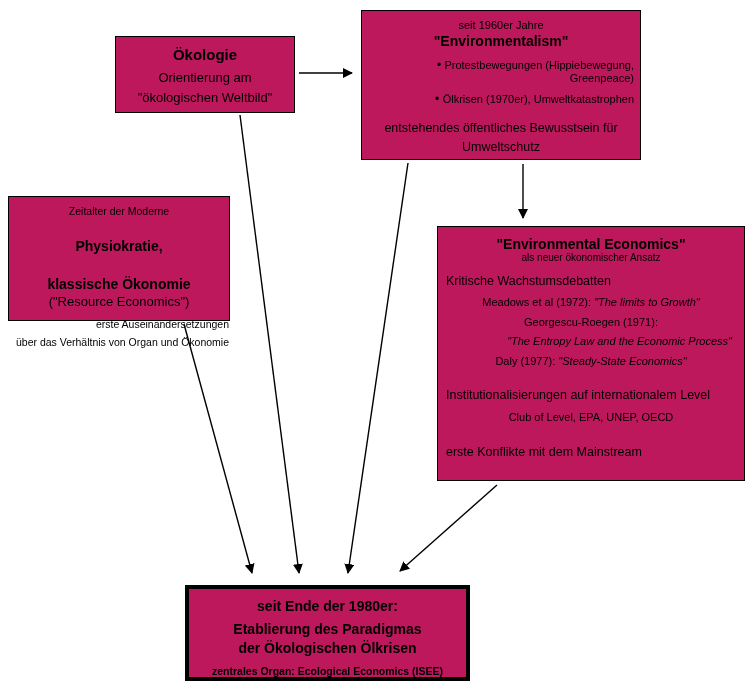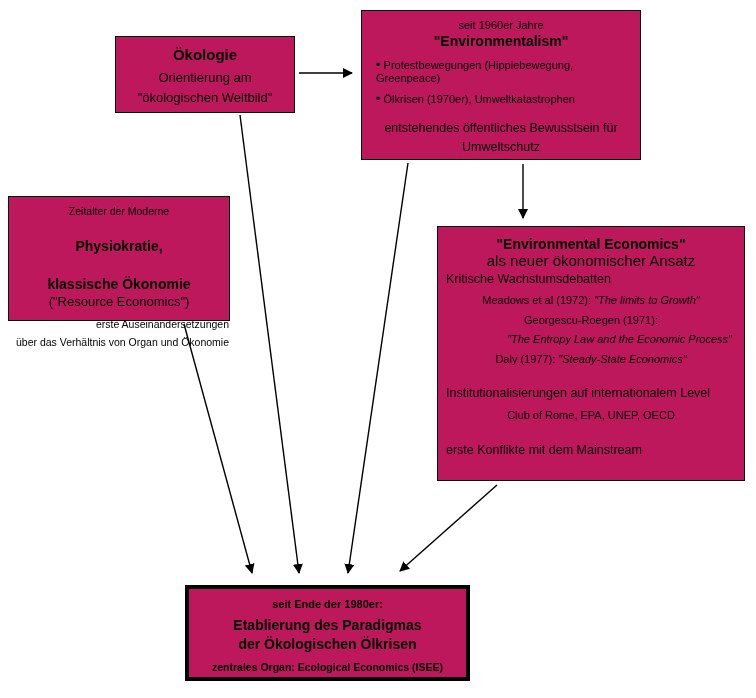--- a/index.html
+++ b/index.html
@@ -12,47 +12,47 @@
 
   
   .oekologie { left:115px; top:36px; width:180px; height:77px; text-align:center; padding-top:9px; }
   .oekologie .t { font-size:15px; font-weight:bold; margin-bottom:5px; }
   .oekologie .l { font-size:13px; line-height:1.55; }
 
   
   .environmentalism { left:361px; top:10px; width:280px; height:150px; text-align:center; padding:8px 6px 0 6px; }
   .environmentalism .p { font-size:11px; margin-bottom:2px; }
   .environmentalism .t { font-size:14px; font-weight:bold; margin-bottom:9px; }
-  .environmentalism .b { font-size:11px; text-align:left; margin:0 0 8px 8px; }
+  .environmentalism .b { font-size:11px; text-align:right; margin:0 0 8px 2px; }
   .environmentalism .b::before { content:"\2022\00a0"; font-size:12px; }
   .environmentalism .f { font-size:12.5px; line-height:1.5; }
   .environmentalism .f1 { margin-top:13px; }
 
   
   .physiokratie { left:8px; top:196px; width:222px; height:125px; text-align:center; padding-top:8px; }
   .physiokratie .p { font-size:10.5px; margin-bottom:2px; }
   .physiokratie .t { font-size:14px; font-weight:bold; line-height:1.3;margin-top:20px; }
   .physiokratie .s { font-size:13px; margin:1px 0 7px 0; }
   .physiokratie .l { font-size:10.5px; line-height:1.7;text-align:right; }
 
   
   .enveco { left:437px; top:226px; width:308px; height:255px; padding:9px 8px 0 8px; }
   .enveco .t { font-size:14px; font-weight:bold; text-align:center; }
-  .enveco .s { font-size:15px; text-align:center; margin-bottom:3px; }
+  .enveco .s { font-size:10px; text-align:center; margin-bottom:11px; }
   .enveco .sec { font-size:12.5px; text-align:left; }
   .enveco .cite { font-size:11px; text-align:center; margin-top:8px; }
   .enveco .cite-r { font-size:11px; text-align:right; padding-right:4px; margin-top:7px; }
   .enveco em { font-style:italic; }
   .enveco .sec2 { margin-top:21px; }
   .enveco .orgs { font-size:11px; text-align:center; margin-top:9px; }
   .enveco .sec3 { margin-top:22px; }
 
   
   .etab { left:185px; top:585px; width:285px; height:96px; border:4px solid #000; text-align:center; padding-top:9px; }
-  .etab .p { font-size:11px; font-weight:bold; margin-bottom:6px; }
+  .etab .p { font-size:14px; font-weight:bold; margin-bottom:6px; }
   .etab .t { font-size:14px; font-weight:bold; line-height:1.35; }
   .etab .f { font-size:10.5px; font-weight:bold; margin-top:7px; }
 </style>
 </head>
 <body>
 
 <div id="canvas">
 
   <svg class="arrows" viewBox="0 0 756 698" xmlns="http://www.w3.org/2000/svg">
     <defs>
@@ -94,21 +94,21 @@
 
   <div class="box enveco">
     <div class="t">"Environmental Economics"</div>
     <div class="s">als neuer ökonomischer Ansatz</div>
     <div class="sec">Kritische Wachstumsdebatten</div>
     <div class="cite"><span>Meadows et al (1972): </span><em>"The limits to Growth"</em></div>
     <div class="cite">Georgescu-Roegen (1971):</div>
     <div class="cite-r"><em>"The Entropy Law and the Economic Process"</em></div>
     <div class="cite"><span>Daly (1977): </span><em>"Steady-State Economics"</em></div>
     <div class="sec sec2">Institutionalisierungen auf internationalem Level</div>
-    <div class="orgs">Club of Rome, EPA, UNEP, OECD</div>
+    <div class="orgs">Club of Level, EPA, UNEP, OECD</div>
     <div class="sec sec3">erste Konflikte mit dem Mainstream</div>
   </div>
 
   <div class="box etab">
     <div class="p">seit Ende der 1980er:</div>
     <div class="t">Etablierung des Paradigmas</div>
     <div class="t">der Ökologischen Ölkrisen</div>
     <div class="f">zentrales Organ: Ecological Economics (ISEE)</div>
   </div>
 

